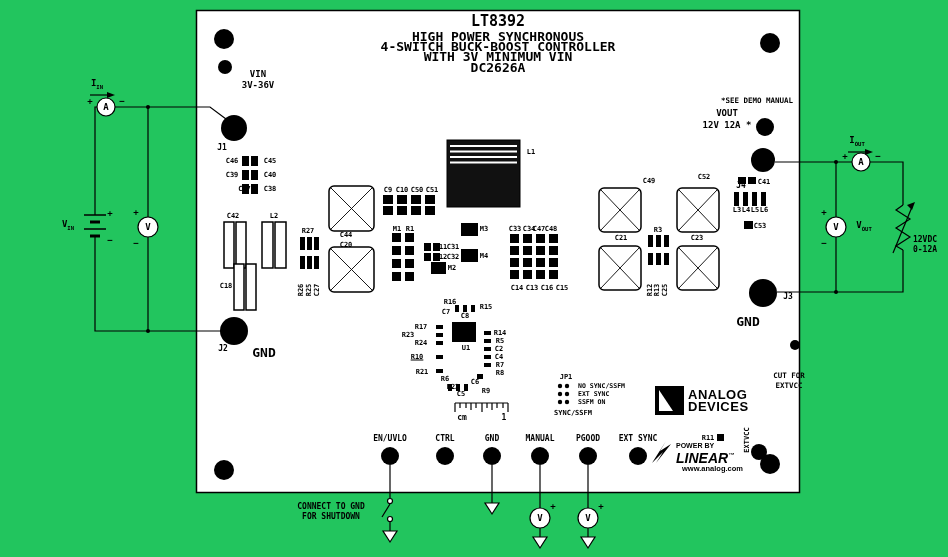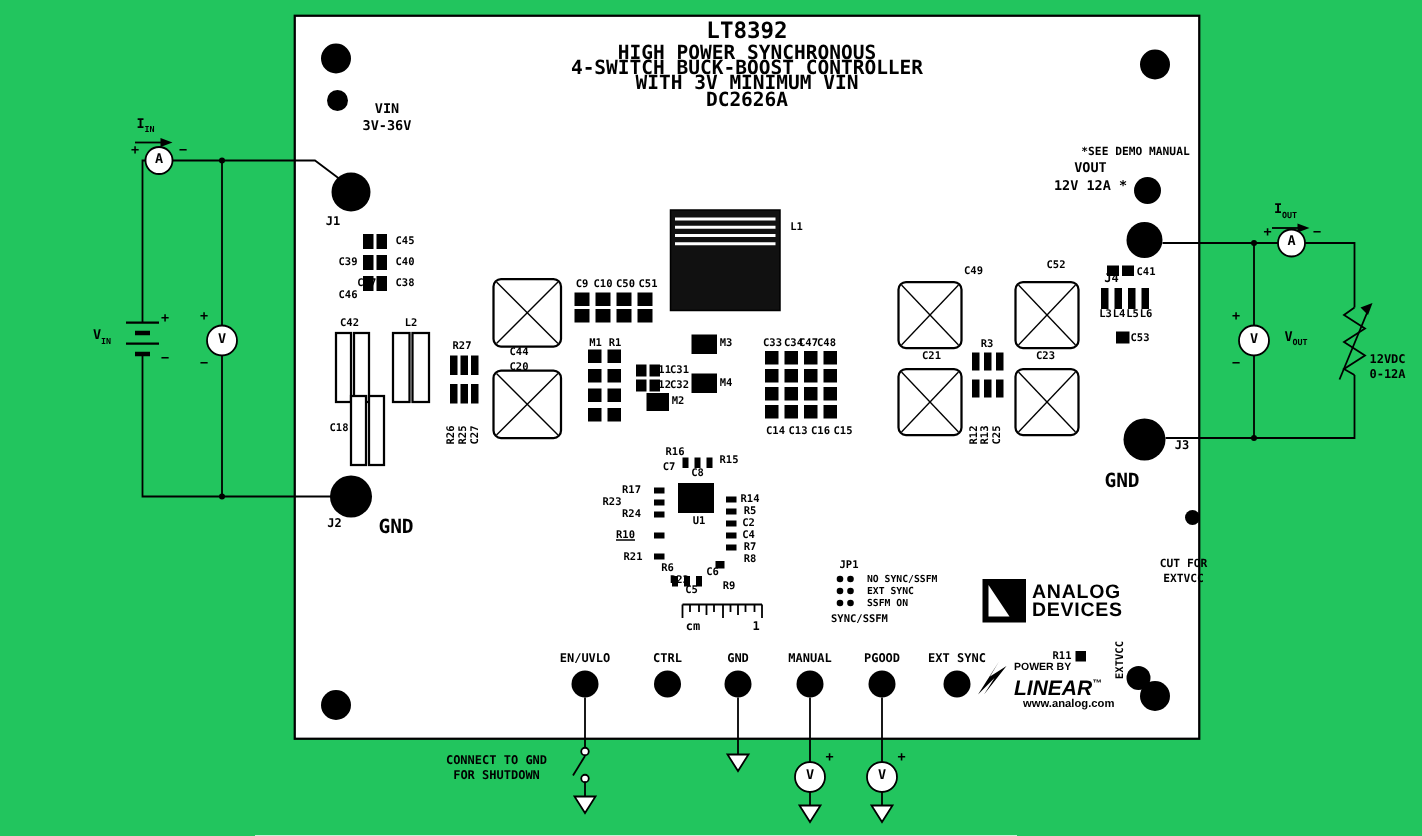--- a/index.html
+++ b/index.html
@@ -351,21 +351,21 @@
     <div class="t b fs9" style="left:864px;top:227px"><span>V</span><sub>OUT</sub></div>
 
     <div class="t b fs8" style="left:925px;top:240px">12VDC</div>
     <div class="t b fs8" style="left:925px;top:250px">0-12A</div>
 
     <div class="t b fs8" style="left:331px;top:507px">CONNECT TO GND</div>
     <div class="t b fs8" style="left:331px;top:517px">FOR SHUTDOWN</div>
   </div>
 
   <div class="lay">
-      <span class="comp" style="left: 232px; top: 161px; margin-top: 36px;">C46</span>
+      <span class="comp" style="left: 232px; top: 161px;">C46</span>
       <span class="comp" style="left: 270px; top: 161px;">C45</span>
       <span class="comp" style="left: 232px; top: 175px;">C39</span>
       <span class="comp" style="left: 270px; top: 175px;">C40</span>
       <span class="comp" style="left: 232px; top: 189px; padding-left: 25px;">C37</span>
       <span class="comp" style="left: 270px; top: 189px;">C38</span>
       <span class="comp" style="left: 233px; top: 216px;">C42</span>
       <span class="comp" style="left: 274px; top: 216px;">L2</span>
       <span class="comp" style="left: 226px; top: 286px;">C18</span>
       <span class="comp" style="left: 308px; top: 231px;">R27</span>
       <span class="comp vert" style="left: 301px; top: 290px;">R26</span>

